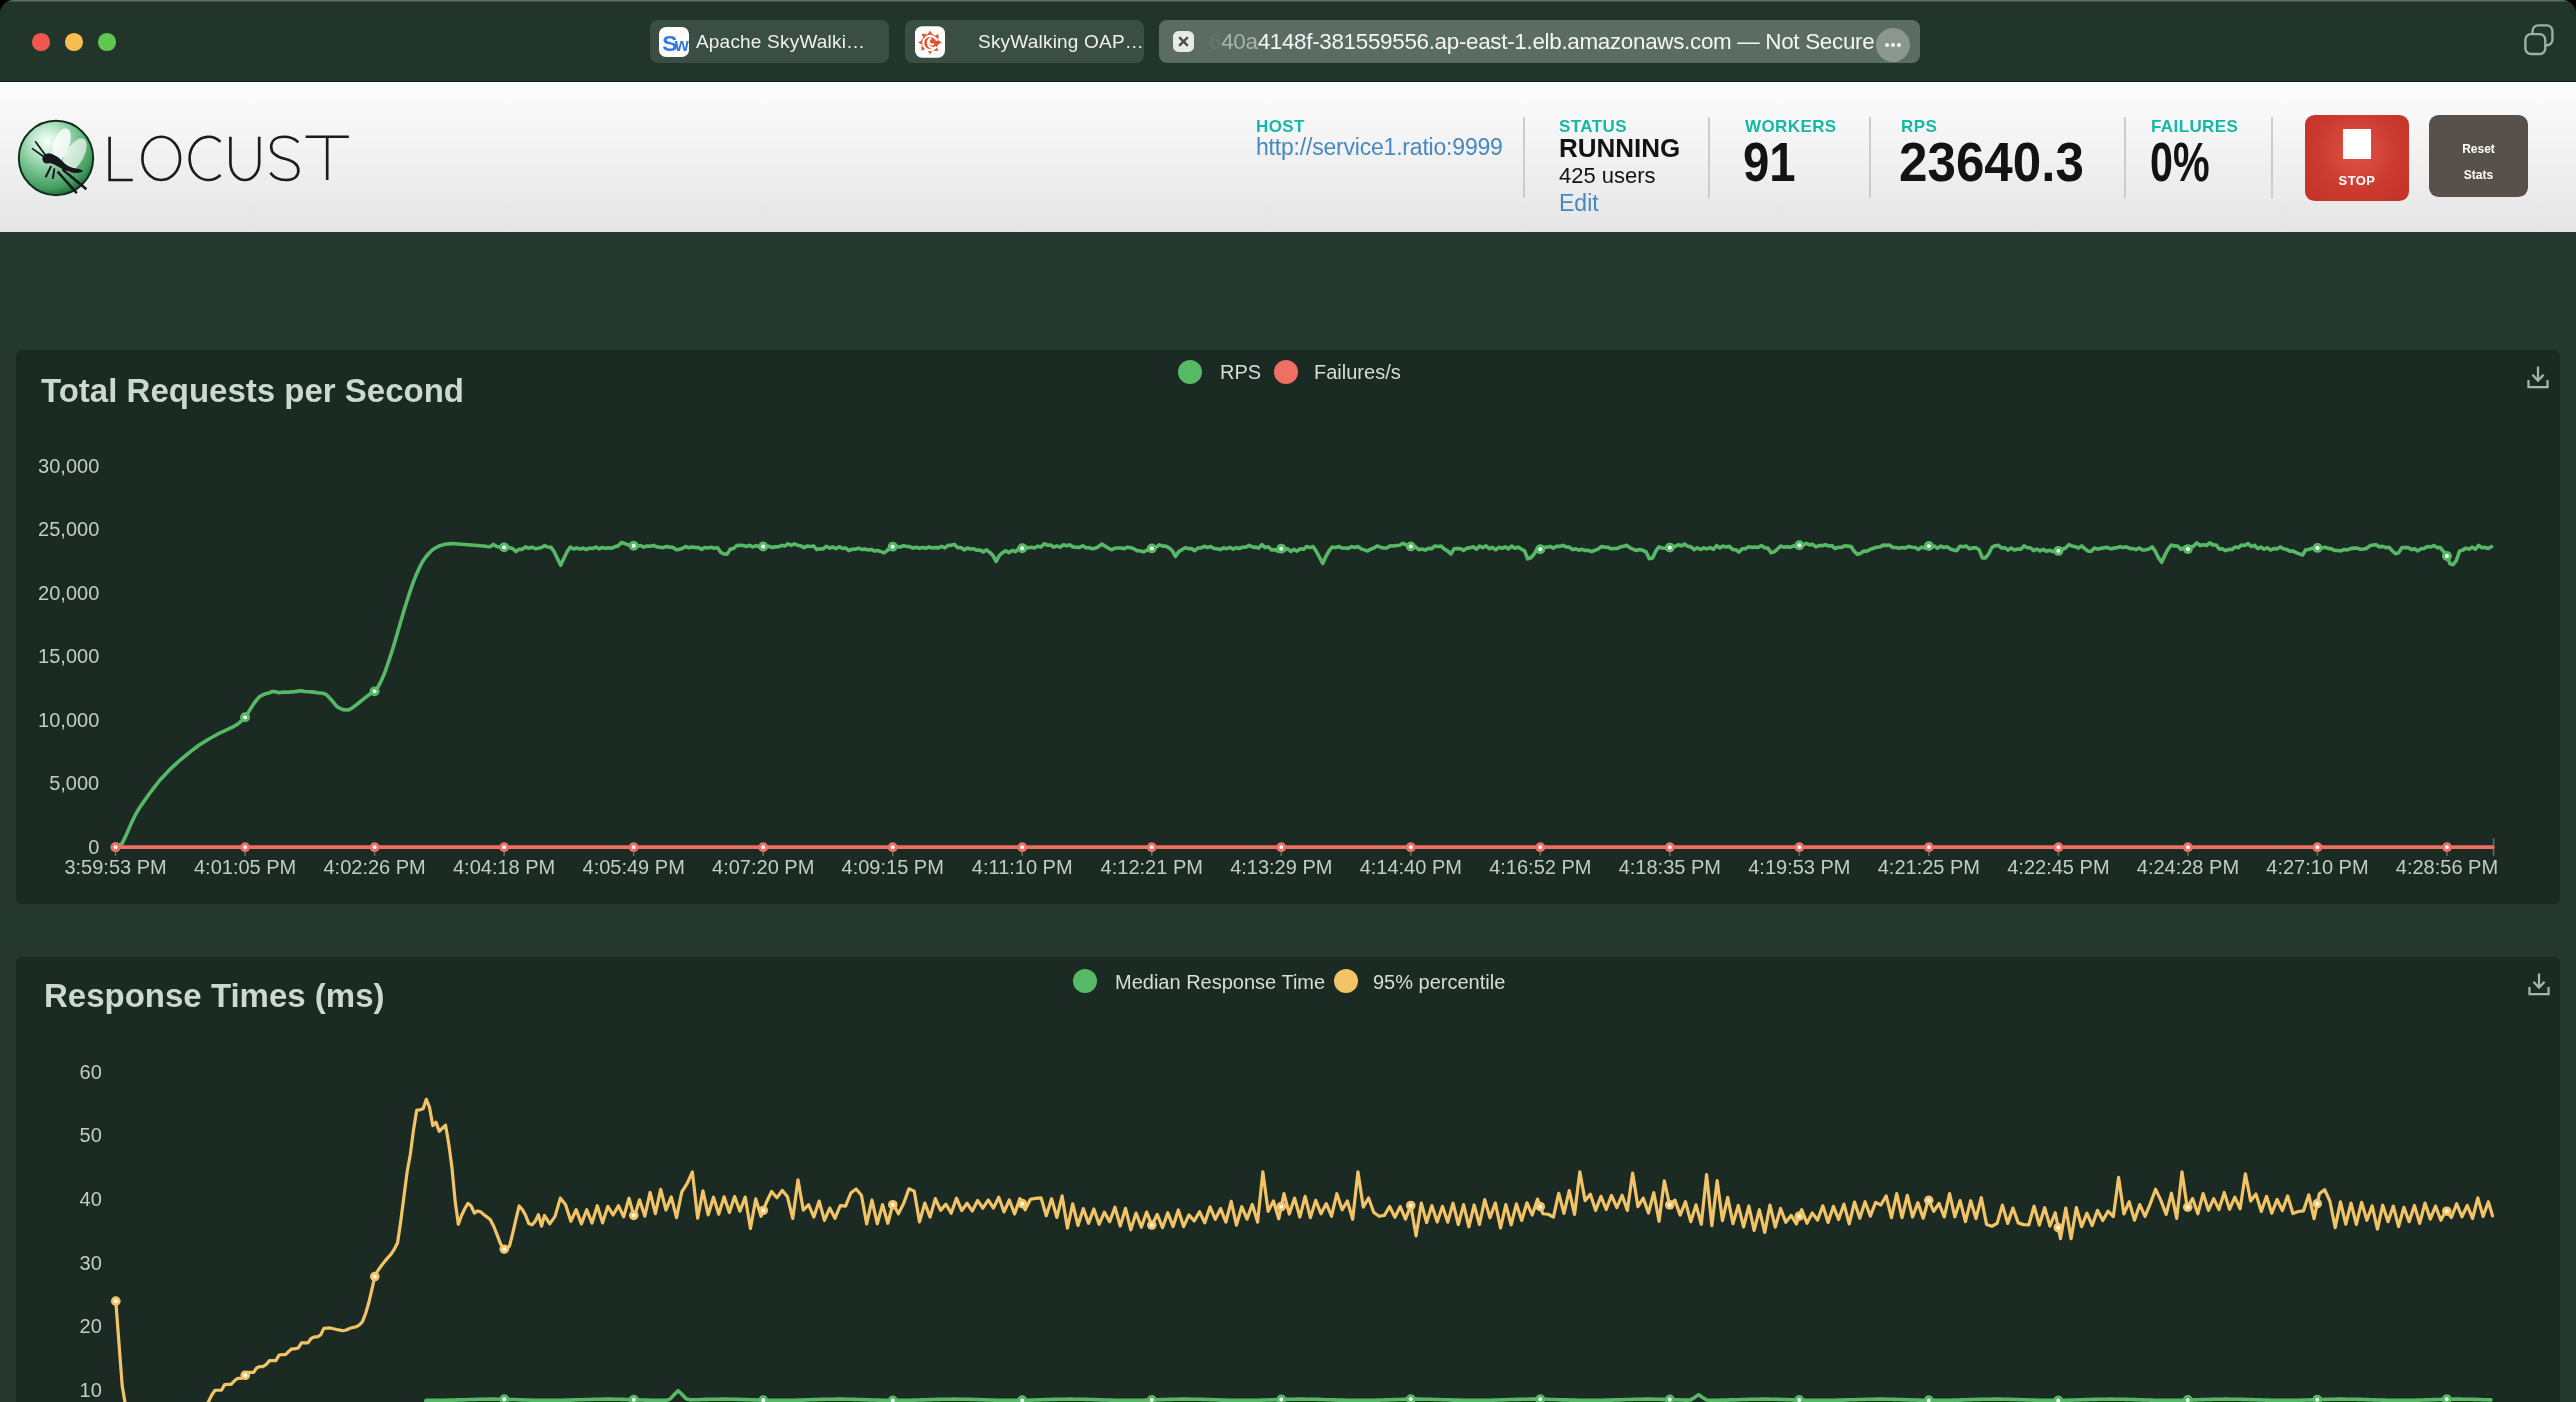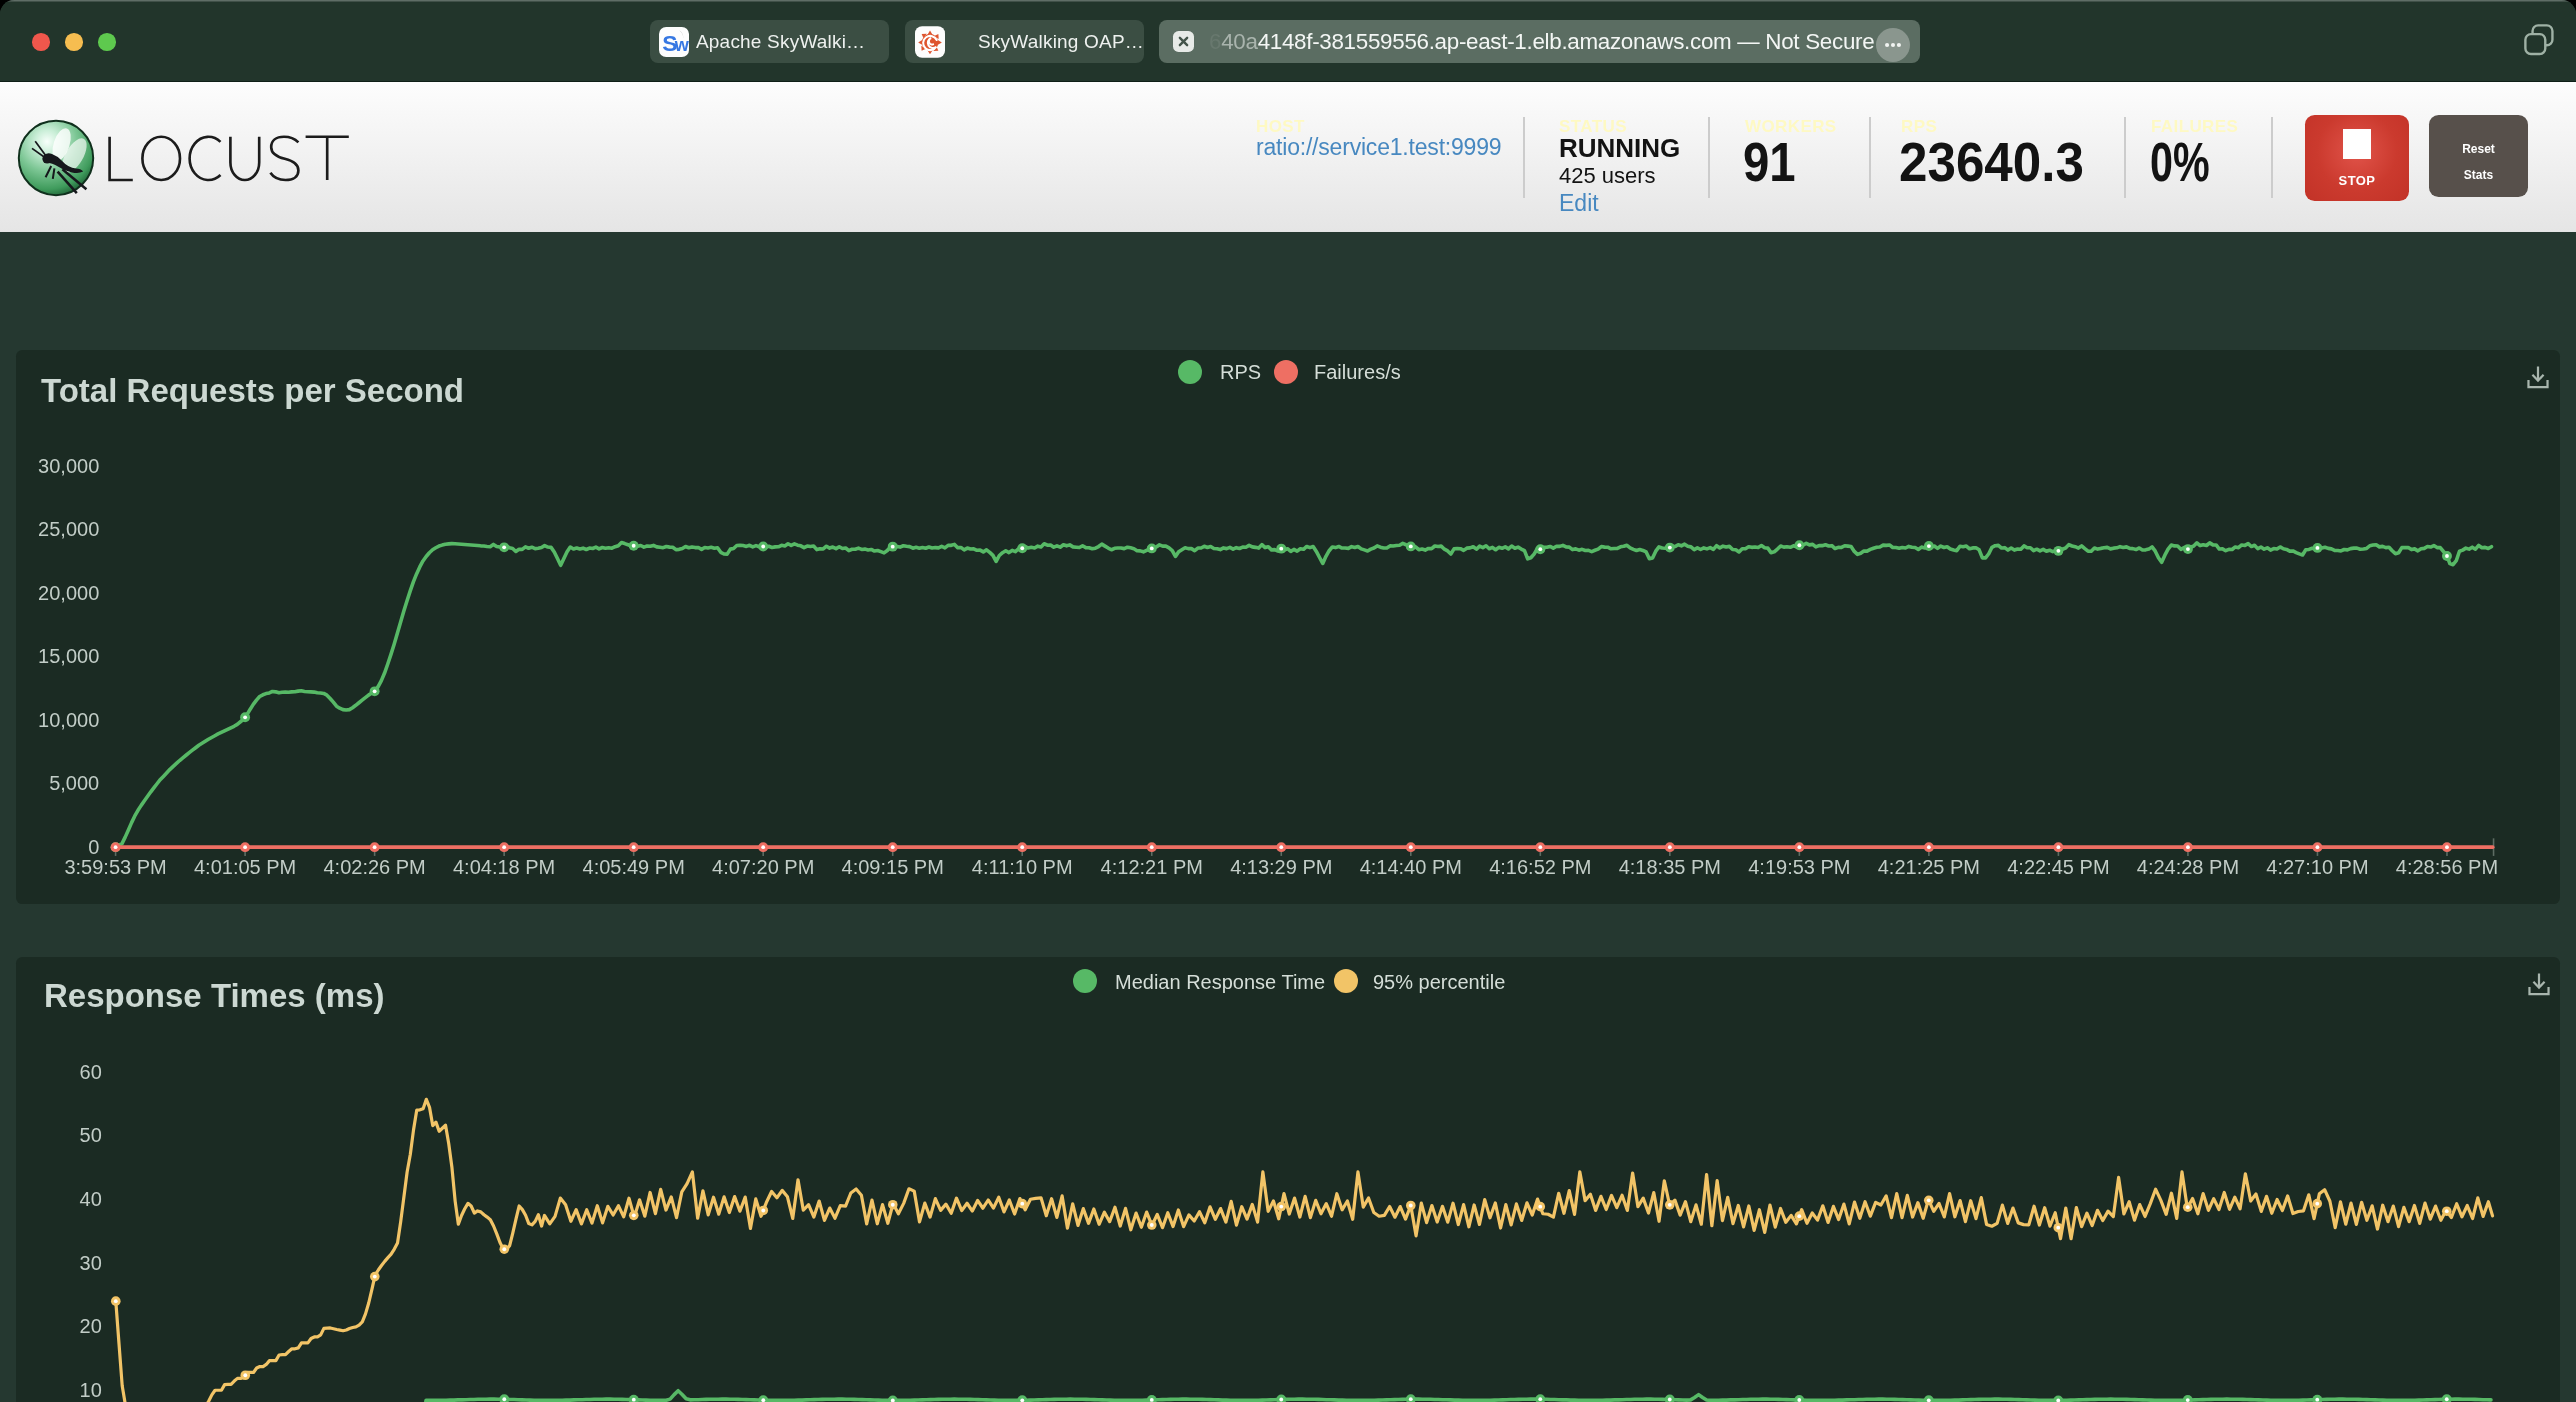--- a/index.html
+++ b/index.html
@@ -6,21 +6,21 @@
   body{width:2576px;height:1402px;position:relative;overflow:hidden;
        font-family:"Liberation Sans",sans-serif;-webkit-font-smoothing:antialiased;}
   .window{position:absolute;inset:0;border-radius:14.4px 14.4px 0 0;overflow:hidden;background:#253830;}
   .topbar{position:absolute;left:0;top:0;width:2576px;height:81px;background:#22352b;
           border-bottom:1.6px solid #0f1f17;box-shadow:inset 0 1.6px 0 rgba(255,255,255,.28);}
   .tl{position:absolute;top:33px;width:17.6px;height:17.6px;border-radius:50%;}
   .tab{position:absolute;top:20px;height:43px;border-radius:8px;background:#3b4e43;display:flex;align-items:center;white-space:nowrap;overflow:hidden;}
   .tabtxt{color:#eef1ef;font-size:19px;letter-spacing:0.2px;white-space:nowrap;}
   .hdr{position:absolute;left:0;top:82px;width:2576px;height:150px;
        background:linear-gradient(#fdfdfd,#e5e5e5);}
-  .collab{position:absolute;font-size:17px;font-weight:bold;color:#fef9c3;letter-spacing:0.4px;}
+  .collab{position:absolute;font-size:17px;font-weight:bold;color:#14b8a6;letter-spacing:0.4px;}
   .blue{color:#4788c0;}
   .vdiv{position:absolute;top:117px;height:81px;width:1.6px;background:#cccccc;}
   .bignum{position:absolute;font-size:55px;font-weight:bold;color:#131313;transform-origin:left top;}
   .nav{position:absolute;left:0;top:232px;width:2576px;height:70px;background:#1c2d25;}
   .nav span{position:absolute;top:0;height:70px;line-height:69px;font-size:21.6px;font-weight:bold;color:#9fb2a7;}
   .panel{position:absolute;left:16px;width:2544px;background:#1b2b23;border-radius:6.4px;}
   .ptitle{position:absolute;left:25px;font-size:33px;font-weight:bold;color:#ccd8d2;text-align:right;}
   .axlab{font-size:25px;fill:#c2cdc7;font-family:"Liberation Sans",sans-serif;}
   .legdot{position:absolute;width:24px;height:24px;border-radius:50%;}
   .legtxt{position:absolute;font-size:20px;color:#d5ded8;white-space:nowrap;}
@@ -117,21 +117,21 @@
       <path d="M7,11 V65 H36"></path>
       <ellipse cx="71.5" cy="38" rx="23.5" ry="27"></ellipse>
       <path d="M145.6,17.3 A23.5,27 0 1 0 145.6,58.7"></path>
       <path d="M158,11 V43 A18,22 0 0 0 194,43 V11"></path>
       <path d="M243,18 C238,13 231,11 225,11 C215,11 209,16 209,24 C209,32 216,36 226,38.5 C236,41 243,45 243,53 C243,61 236,65 227,65 C219,65 212,62 208,56"></path>
       <path d="M252,11 H306 M279,11 V65"></path>
     </g>
   </svg>
 
   <div class="collab" style="left:1256px;top:117px;">HOST</div>
-  <div style="position:absolute;left:1256px;top:134px;font-size:23px;letter-spacing:-0.2px;" class="blue">ratio://service1.test:9999</div>
+  <div style="position:absolute;left:1256px;top:134px;font-size:23px;letter-spacing:-0.2px;" class="blue">http://service1.ratio:9999</div>
 
   <div class="vdiv" style="left:1523px;"></div>
 
   <div class="collab" style="left:1559px;top:117px;">STATUS</div>
   <div style="position:absolute;left:1559px;top:133px;font-size:26px;font-weight:bold;color:#131313;">RUNNING</div>
   <div style="position:absolute;left:1559px;top:163px;font-size:22px;color:#131313;">425 users</div>
   <div style="position:absolute;left:1559px;top:190px;font-size:23px;" class="blue">Edit</div>
 
   <div class="vdiv" style="left:1708px;"></div>
 

